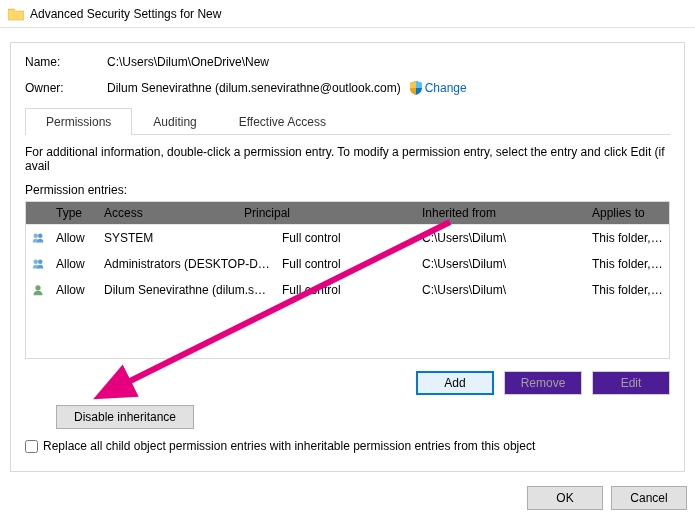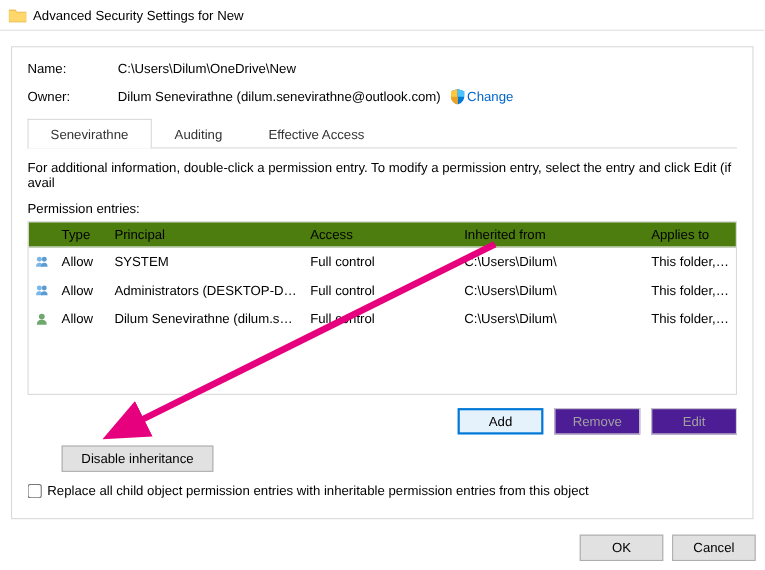--- a/index.html
+++ b/index.html
@@ -13,21 +13,21 @@
     .row .label { width: 82px; color: #000; }
     .owner-row .owner-text { margin-right: 8px; }
     .shield-icon { width: 14px; height: 14px; vertical-align: middle; margin-right: 2px; }
     .link { color: #0066cc; cursor: pointer; }
     .tabs { display: flex; border-bottom: 1px solid #d9d9d9; margin-bottom: 10px; }
     .tab { padding: 6px 20px; font-size: 12px; color: #333; cursor: pointer; border: 1px solid transparent; border-bottom: none; position: relative; top: 1px; background: transparent; }
     .tab.active { border-color: #d9d9d9; background: #fff; }
     .info-text { margin-bottom: 10px; }
     .perm-label { margin-bottom: 4px; }
     .table-container { border: 1px solid #d9d9d9; height: 158px; overflow: hidden; }
-    .table-header { display: flex; background: #4d7c0f; border-bottom: 1px solid #e8e8e8; font-size: 12px; }
+    .table-header { display: flex; background: #737373; border-bottom: 1px solid #e8e8e8; font-size: 12px; }
     .th, .td { padding: 4px 6px; overflow: hidden; white-space: nowrap; text-overflow: ellipsis; }
     .col-icon { width: 24px; flex: 0 0 24px; }
     .col-type { width: 48px; flex: 0 0 48px; }
     .col-principal { width: 178px; flex: 0 0 178px; }
     .col-access { width: 140px; flex: 0 0 140px; }
     .col-inherited { width: 170px; flex: 0 0 170px; }
     .col-applies { flex: 1; }
     .table-body .row-entry { display: flex; align-items: center; font-size: 12px; padding: 1px 0; }
     .row-entry .col-icon { display: flex; align-items: center; justify-content: center; }
     .principal-icon { width: 16px; height: 16px; }
@@ -68,34 +68,34 @@
       <svg class="shield-icon" viewBox="0 0 14 14">
         <path d="M7 0 L13 2 L13 7 Q13 12 7 14 Q1 12 1 7 L1 2 Z" fill="#0078d7"></path>
         <path d="M7 0 L7 14 Q1 12 1 7 L1 2 Z" fill="#ffc83d"></path>
         <path d="M7 0 L13 2 L13 7 L7 7 Z" fill="#4cc2ff"></path>
         <path d="M7 7 L7 14 Q1 12 1 7 Z" fill="#f0a020"></path>
       </svg>
       <span class="link">Change</span>
     </div>
 
     <div class="tabs">
-      <div class="tab active">Senevirathne</div>
+      <div class="tab active">Permissions</div>
       <div class="tab">Auditing</div>
       <div class="tab">Effective Access</div>
     </div>
 
     <div class="info-text">For additional information, double-click a permission entry. To modify a permission entry, select the entry and click Edit (if avail</div>
     <div class="perm-label">Permission entries:</div>
 
     <div class="table-container">
       <div class="table-header">
         <div class="th col-icon"></div>
         <div class="th col-type">Type</div>
+        <div class="th col-access">Access</div>
         <div class="th col-principal">Principal</div>
-        <div class="th col-access">Access</div>
         <div class="th col-inherited">Inherited from</div>
         <div class="th col-applies">Applies to</div>
       </div>
       <div class="table-body" id="table-body">
           <div class="row-entry">
             <div class="td col-icon">
               <svg class="principal-icon" viewBox="0 0 16 16">
                 <circle cx="5" cy="5" r="3" fill="#7ab6e8"></circle>
                 <circle cx="11" cy="5" r="3" fill="#5a9bd4"></circle>
                 <path d="M1 14 Q1 9 5 9 Q9 9 9 14 Z" fill="#7ab6e8"></path>

